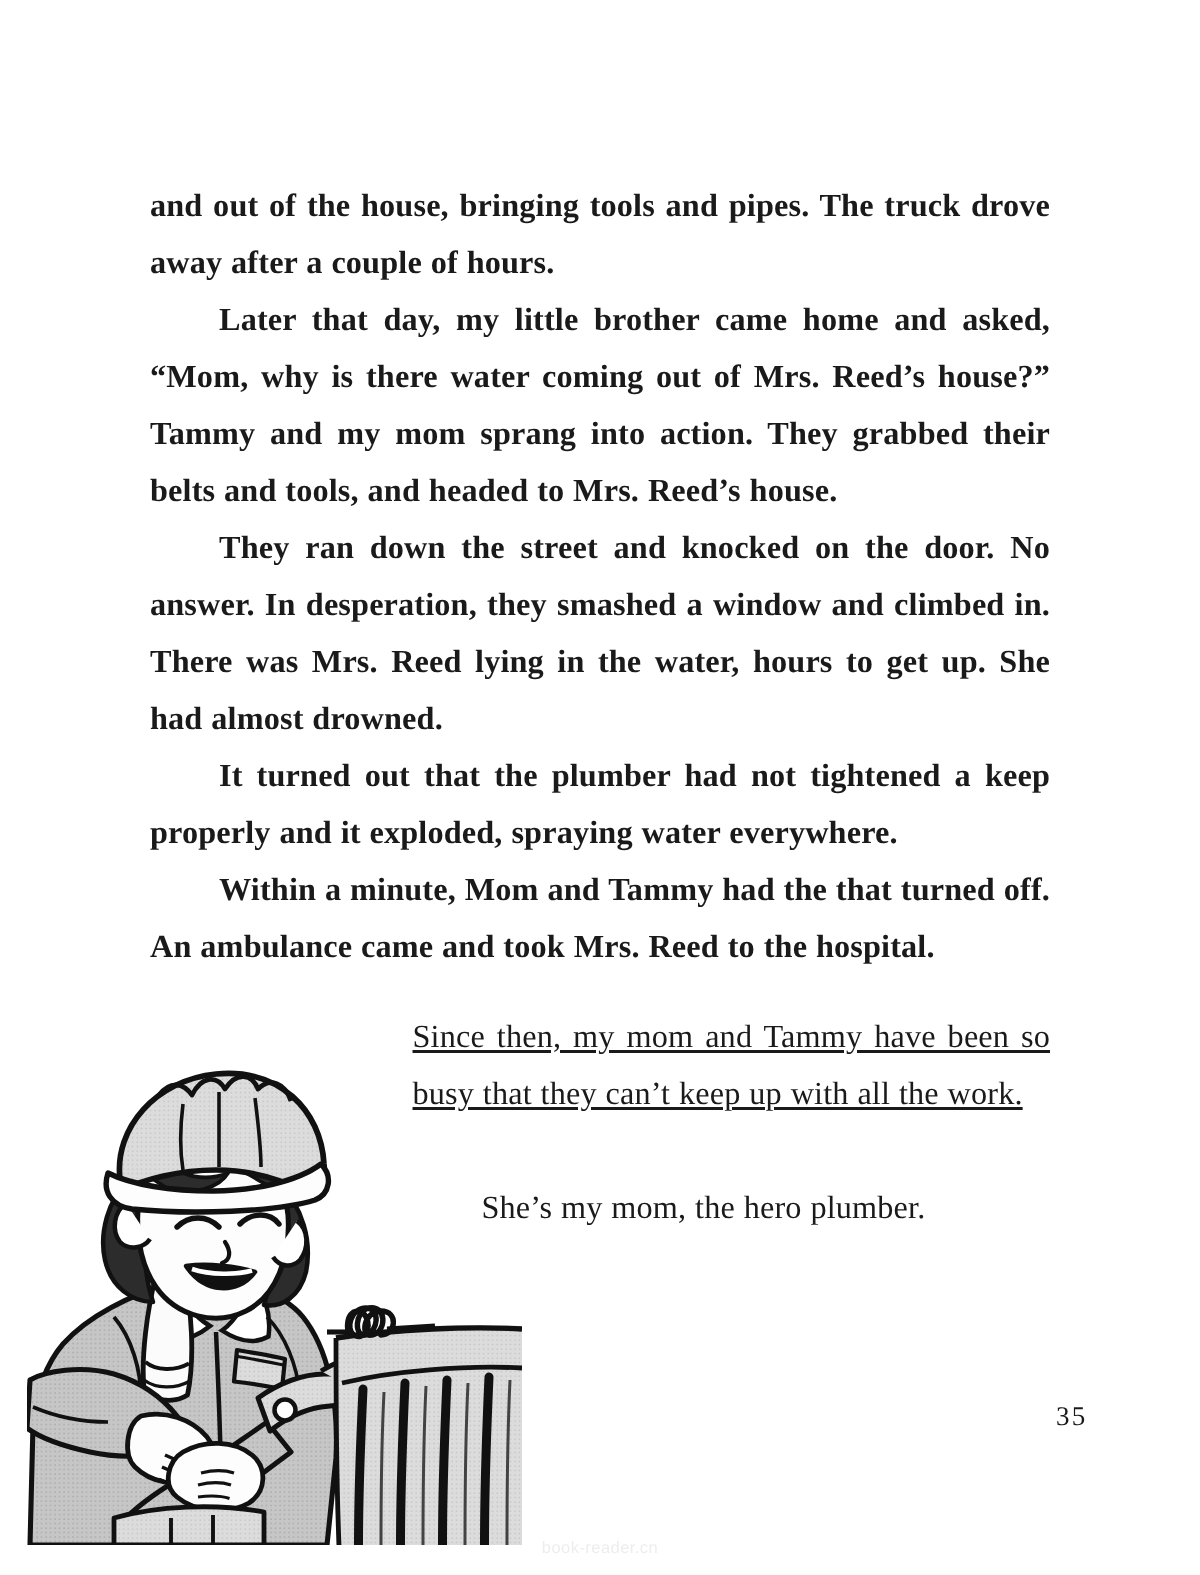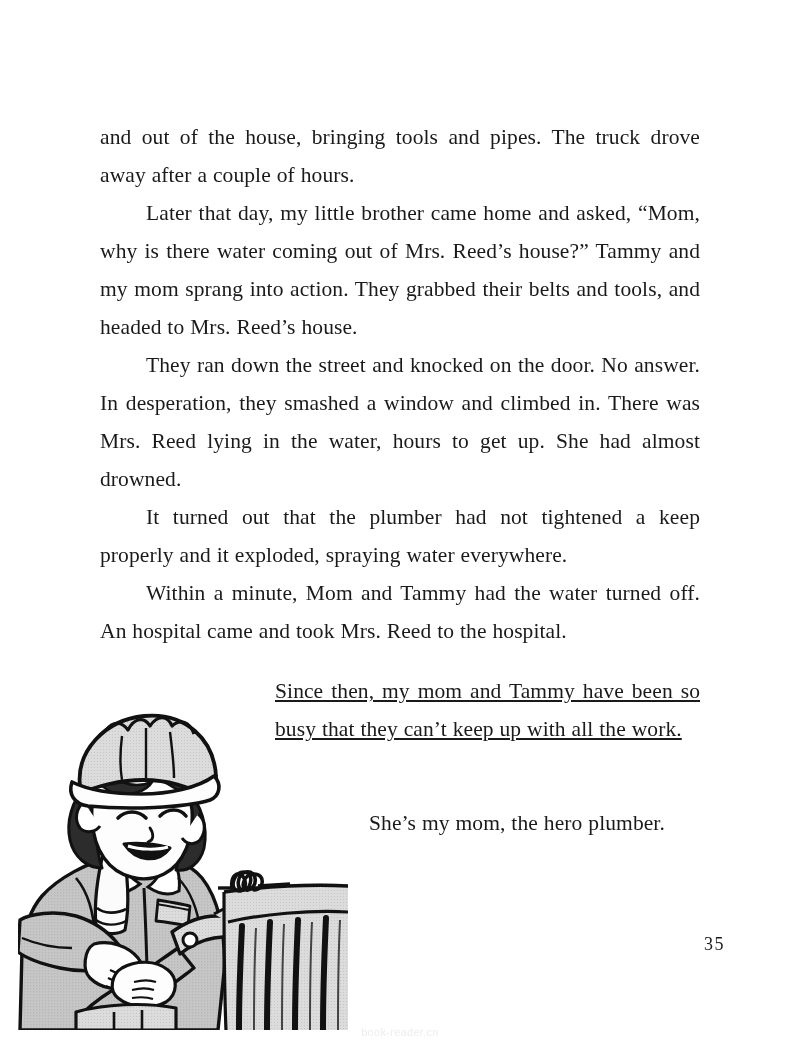--- a/index.html
+++ b/index.html
@@ -17,20 +17,21 @@
     font-family: "Liberation Serif", "DejaVu Serif", serif;
     color: #1a1a1a;
   }
 
   
   #text-column {
     position: absolute;
     left: 100px;
     top: 118px;
     width: 600px;
+    font-weight: bold;
   }
   .para {
     margin: 0;
     font-size: 21.5px;
     line-height: 38px;
     text-align: justify;
     text-justify: inter-word;
     letter-spacing: 0.1px;
     word-spacing: 0.4px;
     -webkit-hyphens: none;
@@ -51,23 +52,22 @@
     width: 425px;
     text-decoration: underline;
   }
   #wrapped-block .para {
     text-align: justify;
     text-align-last: left;
   }
   #closing-block {
     position: absolute;
     left: 275px;
-    top: 804px;
+    top: 786px;
     width: 425px;
-    margin-left: 48px;
   }
   #closing-block .para.justified-full {
     text-align: justify;
     text-align-last: left;
   }
 
   
   #page-number {
     position: absolute;
     right: 75px;
@@ -105,21 +105,21 @@
 </head>
 <body>
 
 <div id="page">
 
   <div id="text-column">
     <p class="para last-line-left">and out of the house, bringing tools and pipes. The truck drove away after a couple of hours.</p>
     <p class="para indent last-line-left">Later that day, my little brother came home and asked, “Mom, why is there water coming out of Mrs. Reed’s house?” Tammy and my mom sprang into action. They grabbed their belts and tools, and headed to Mrs. Reed’s house.</p>
     <p class="para indent last-line-left">They ran down the street and knocked on the door. No answer. In desperation, they smashed a window and climbed in. There was Mrs. Reed lying in the water, hours to get up. She had almost drowned.</p>
     <p class="para indent last-line-left">It turned out that the plumber had not tightened a keep properly and it exploded, spraying water everywhere.</p>
-    <p class="para indent last-line-left">Within a minute, Mom and Tammy had the water turned off. An hospital came and took Mrs. Reed to the hospital.</p>
+    <p class="para indent last-line-left">Within a minute, Mom and Tammy had the that turned off. An ambulance came and took Mrs. Reed to the hospital.</p>
   </div>
 
   <div id="wrapped-block">
     <p class="para">Since then, my mom and Tammy have been so busy that they can’t keep up with all the work.</p>
   </div>
 
   <div id="closing-block">
     <p class="para justified-full" style="text-indent:46px;">She’s my mom, the hero plumber.</p>
   </div>
 

